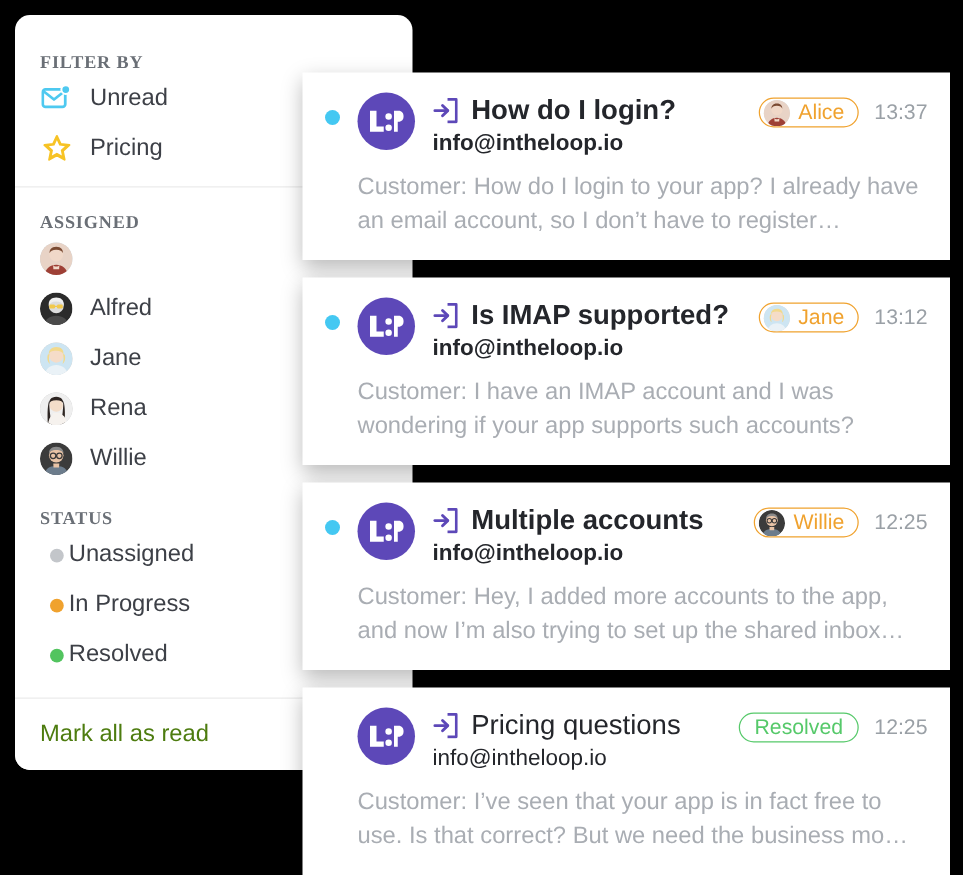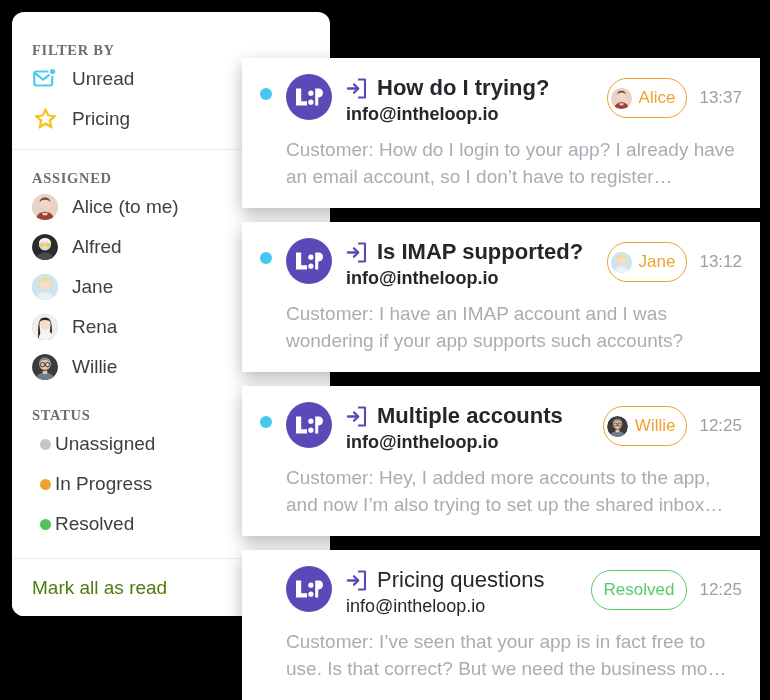--- a/index.html
+++ b/index.html
@@ -189,21 +189,21 @@
     margin-left: auto;
     padding-left: 8px;
     margin-top: 4px;
     flex: 0 0 auto;
   }
   .pill {
     display: flex;
     align-items: center;
     border: 1.6px solid #f0a22e;
     border-radius: 999px;
-    height: 40px;
+    height: 24px;
     padding: 0 11px 0 3px;
     box-sizing: border-box;
   }
   .pill.status-pill {
     border-color: #56c96a;
     padding: 0 12px;
   }
   .pill-avatar {
     width: 21px;
     height: 21px;
@@ -275,21 +275,20 @@
     <div class="side-row">
       <span class="avatar">
         <svg width="26" height="26" viewBox="0 0 26 26">
           <circle cx="13" cy="13" r="13" fill="#e8d3c6"></circle>
           <circle cx="13" cy="9.5" r="5.6" fill="#f0d8c8"></circle>
           <path d="M13 3.4c-4 0-5.6 2.6-5.3 5.2.5-1.8 2.3-2.9 5.3-2.9s4.8 1.1 5.3 2.9c.3-2.6-1.3-5.2-5.3-5.2z" fill="#7a4a32"></path>
           <path d="M3.6 26c.8-5.4 4.6-8.3 9.4-8.3s8.6 2.9 9.4 8.3z" fill="#9e4036"></path>
           <path d="M10.5 17.9c.9 1.6 4.1 1.6 5 0l-.2 3.4h-4.6z" fill="#f0d8c8"></path>
         </svg>
       </span>
-      <span class="side-row-label">Alice (to me)</span>
     </div>
 
     <div class="side-row">
       <span class="avatar">
         <svg width="26" height="26" viewBox="0 0 26 26">
           <circle cx="13" cy="13" r="13" fill="#2b2b2b"></circle>
           <circle cx="13" cy="10.5" r="6" fill="#dcdcdc"></circle>
           <path d="M13 4c-3.9 0-6 2.3-6 5.2 0 .9.3 1.6.3 1.6.4-2.4 2.4-3.6 5.7-3.6s5.3 1.2 5.7 3.6c0 0 .3-.7.3-1.6C19 6.3 16.9 4 13 4z" fill="#f0f0f0"></path>
           <rect x="7.4" y="9.6" width="4.6" height="3.1" rx="1" fill="#f2c94c"></rect>
           <rect x="13.6" y="9.6" width="4.6" height="3.1" rx="1" fill="#f2c94c"></rect>
@@ -382,21 +381,21 @@
       </span>
       <div class="card-text">
         <div class="subject-line">
           <span class="login-icon">
             <svg width="21" height="21" viewBox="0 0 22 22">
               <path d="M12.6 1.6h7.3v18.8h-7.3" fill="none" stroke="#5d48b8" stroke-width="2.2" stroke-linejoin="round"></path>
               <path d="M2 11h10.4" stroke="#5d48b8" stroke-width="2.4" stroke-linecap="round"></path>
               <path d="M8.4 6.7L12.8 11l-4.4 4.3" fill="none" stroke="#5d48b8" stroke-width="2.4" stroke-linecap="round" stroke-linejoin="round"></path>
             </svg>
           </span>
-          <span class="subject">How do I trying?</span>
+          <span class="subject">How do I login?</span>
         </div>
         <div class="email-addr">info@intheloop.io</div>
       </div>
       <div class="card-right">
         <span class="pill">
           <span class="pill-avatar">
             <svg width="21" height="21" viewBox="0 0 26 26">
               <circle cx="13" cy="13" r="13" fill="#e8d3c6"></circle>
               <circle cx="13" cy="9.5" r="5.6" fill="#f0d8c8"></circle>
               <path d="M13 3.4c-4 0-5.6 2.6-5.3 5.2.5-1.8 2.3-2.9 5.3-2.9s4.8 1.1 5.3 2.9c.3-2.6-1.3-5.2-5.3-5.2z" fill="#7a4a32"></path>

